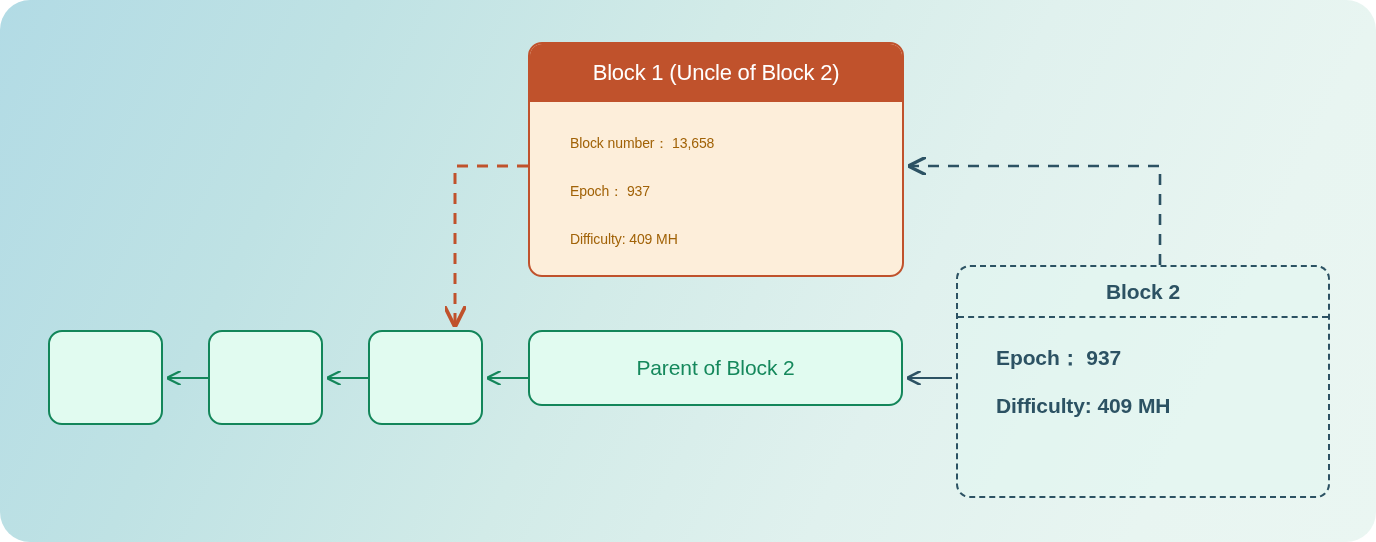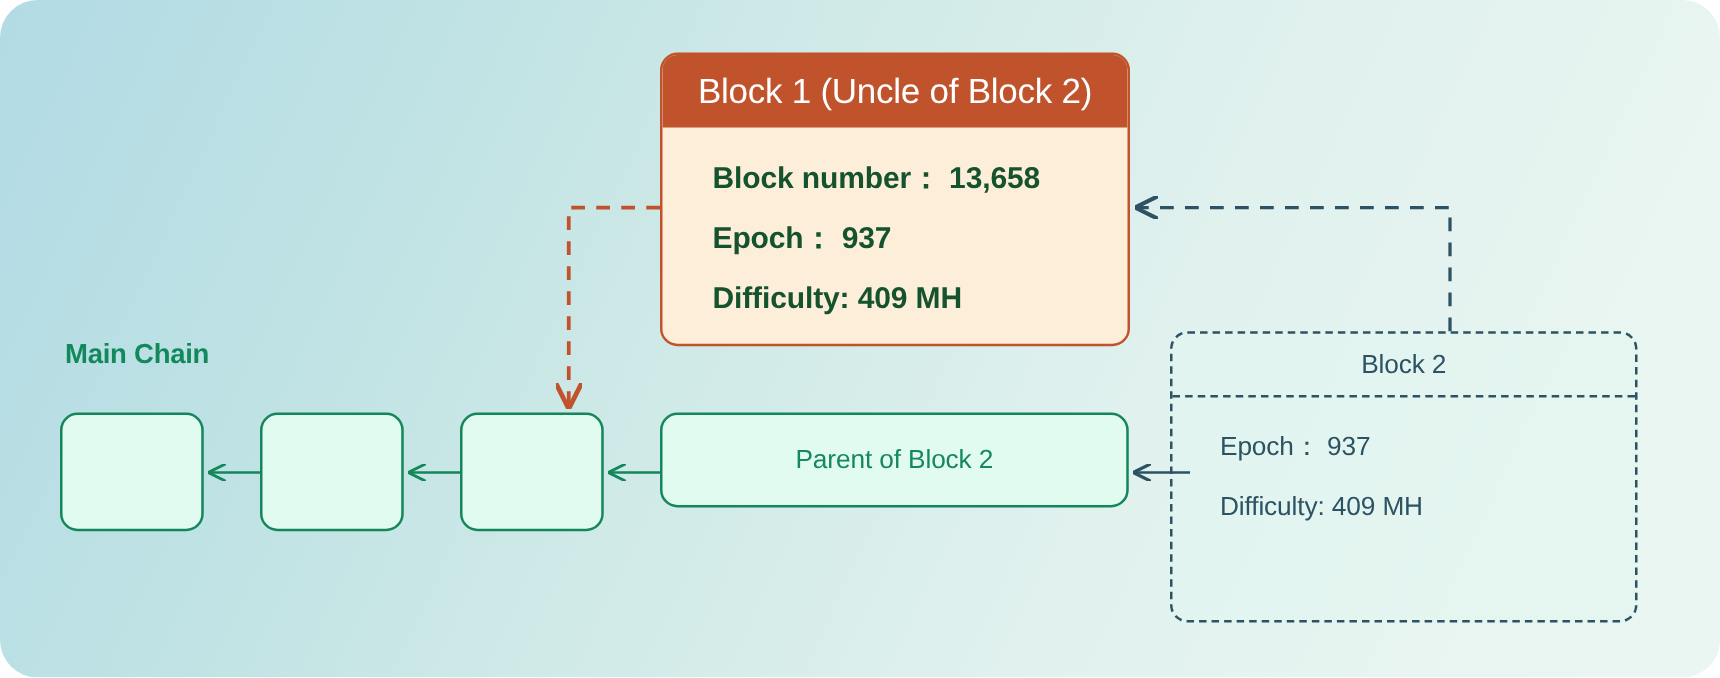--- a/index.html
+++ b/index.html
@@ -76,45 +76,45 @@
   }
   #uncle-header {
     height: 58px;
     background: #c0522c;
     display: flex;
     align-items: center;
     justify-content: center;
   }
   #uncle-header-title {
     color: #ffffff;
-    font-size: 28px;
+    font-size: 22px;
     letter-spacing: -0.2px;
   }
   #uncle-body {
     padding: 17px 0 0 40px;
   }
   .uncle-row {
-    font-size: 24px;
-    color: #14532d;
+    font-size: 14px;
+    color: #a16207;
     line-height: 48px;
     white-space: nowrap;
     letter-spacing: -0.1px;
-    font-weight: bold;
   }
   
   #block2 {
     position: absolute;
-    left: 936px;
+    left: 956px;
     top: 265px;
     width: 374px;
     height: 233px;
     box-sizing: border-box;
     border: 2px dashed #2c5263;
     border-radius: 14px;
     background: rgba(225, 246, 240, 0.55);
+    font-weight: bold;
   }
   #block2-header {
     height: 51px;
     box-sizing: border-box;
     border-bottom: 2px dashed #2c5263;
     display: flex;
     align-items: center;
     justify-content: center;
   }
   #block2-header-title {
@@ -140,21 +140,20 @@
     width: 1376px;
     height: 542px;
     pointer-events: none;
   }
 </style>
 </head>
 <body>
 
 <div id="canvas">
 
-  <div id="main-chain-label">Main Chain</div>
 
   <div class="chain-block" id="chain-block-1"></div>
   <div class="chain-block" id="chain-block-2"></div>
   <div class="chain-block" id="chain-block-3"></div>
 
   <div id="parent-block">
     <span id="parent-block-label">Parent of Block 2</span>
   </div>
 
   <div id="uncle-block">

